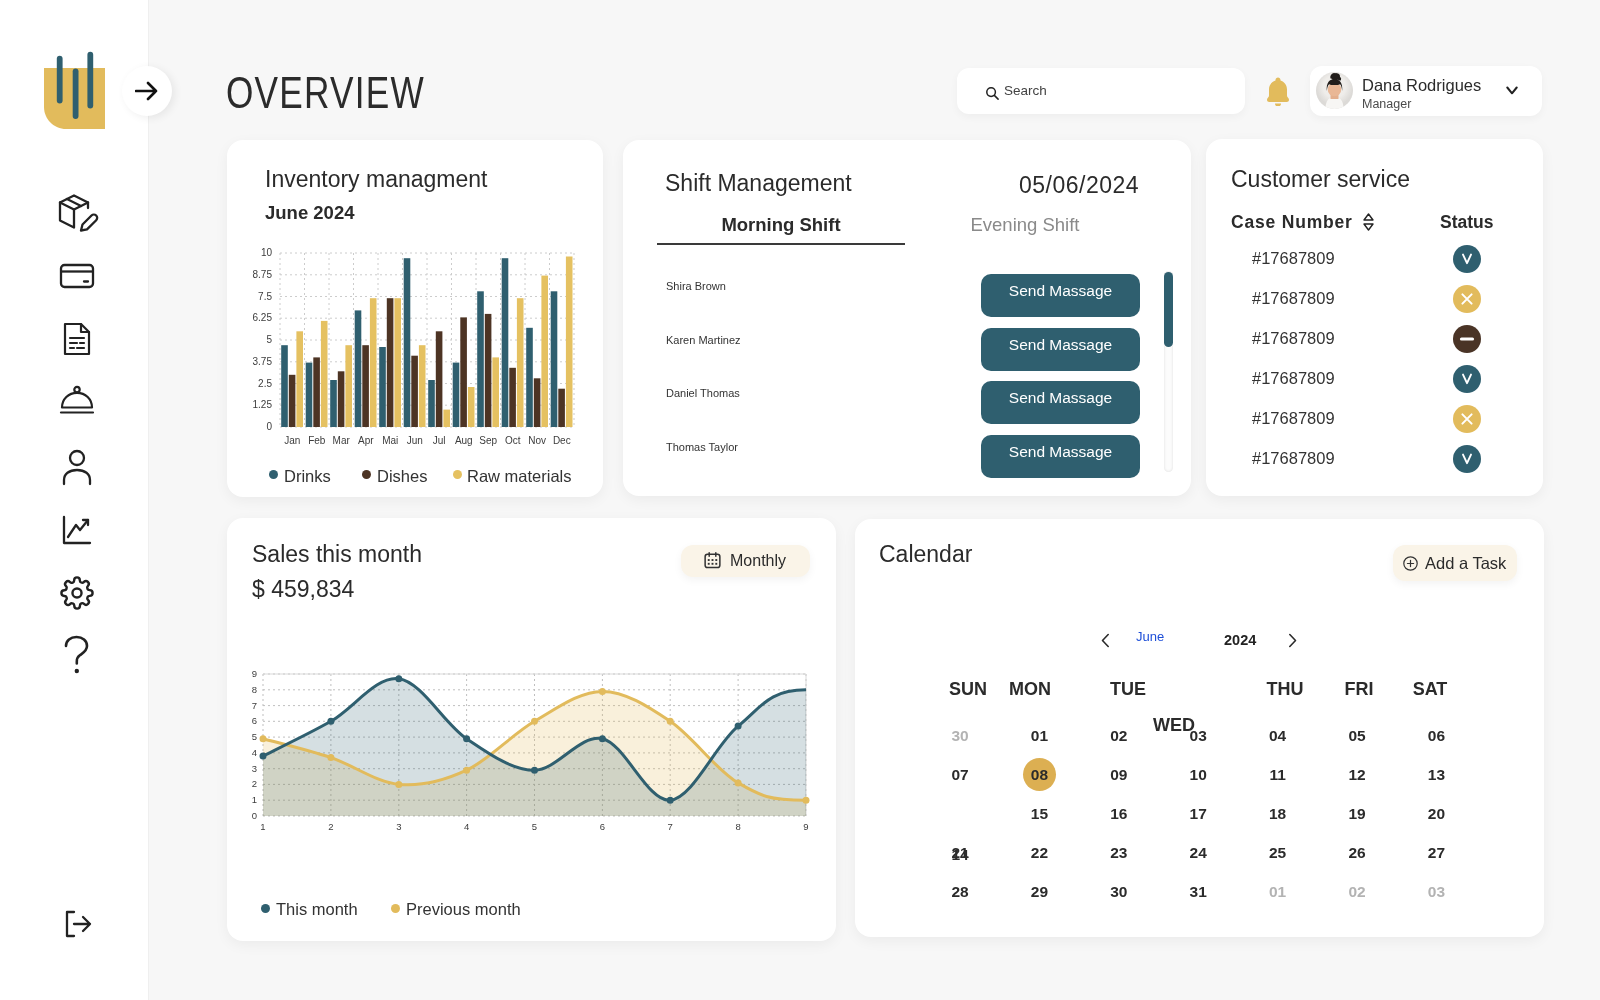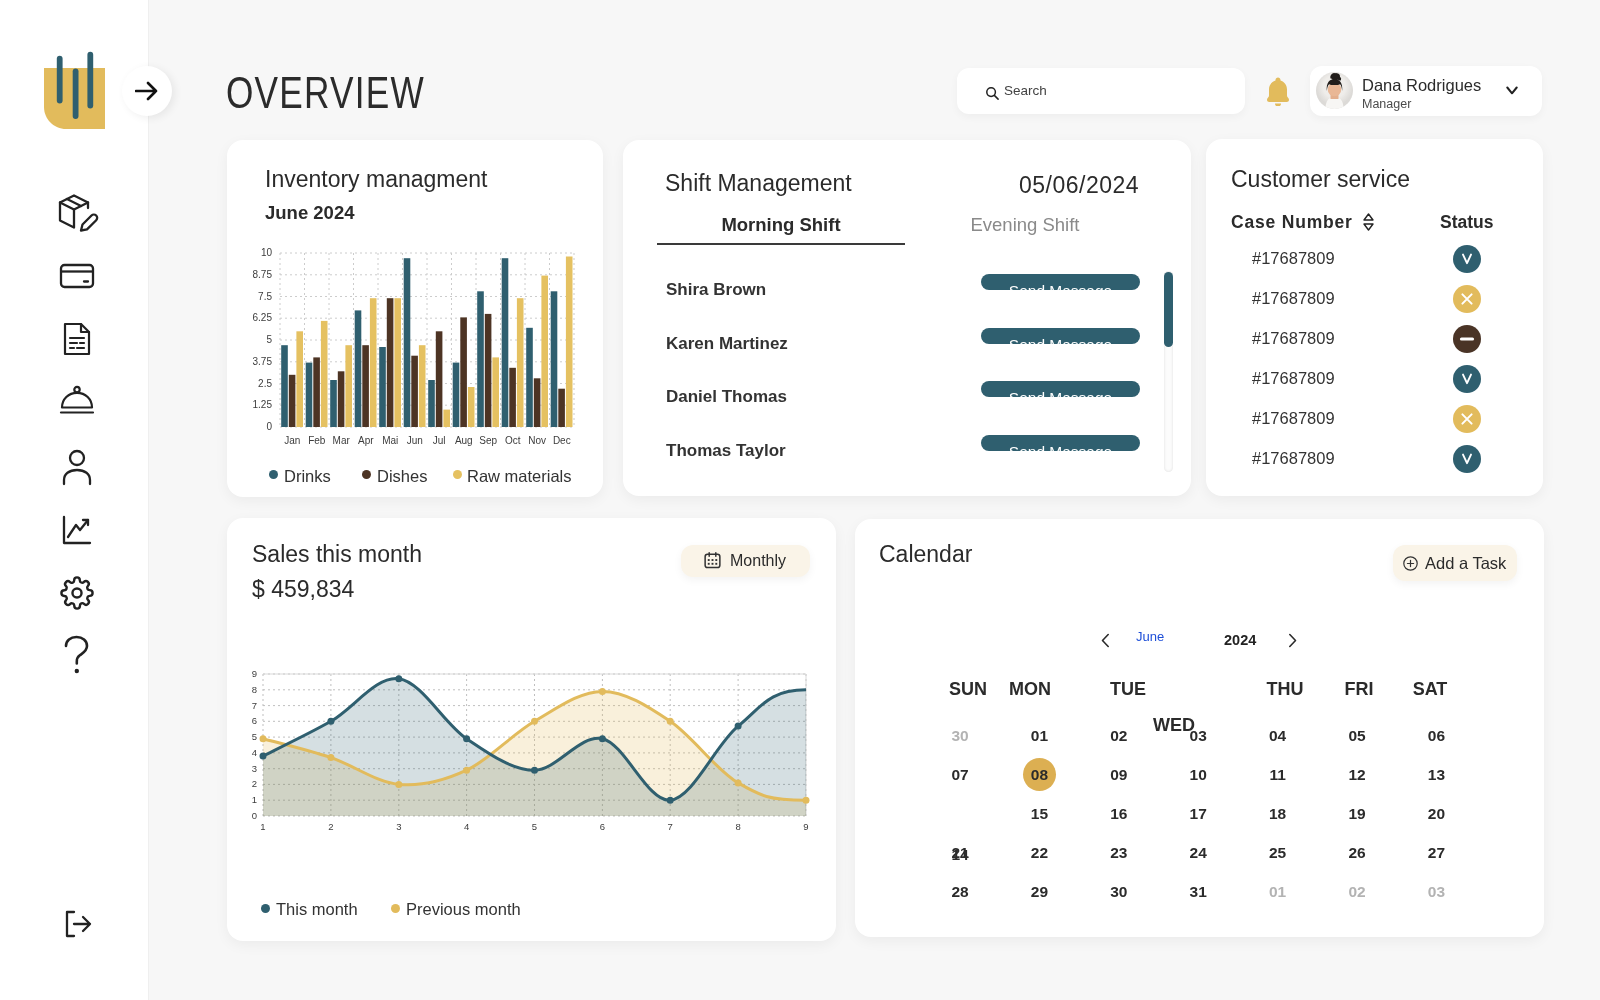--- a/index.html
+++ b/index.html
@@ -10,22 +10,22 @@
 .sidebar { position:absolute; left:0; top:0; width:148px; height:1000px; background:#fff; box-shadow:1px 0 0 #efefef; }
 .collapse { position:absolute; left:122px; top:66px; width:50px; height:50px; background:#fff; border-radius:50%; box-shadow:3px 2px 8px rgba(0,0,0,0.07); }
 .ovtitle { position:absolute; left:226px; top:69px; font-size:43.5px; font-weight:500; letter-spacing:1.5px; color:#2b2b2b; transform:scaleX(0.81); transform-origin:left center; }
 .search { position:absolute; left:957px; top:68px; width:288px; height:46px; background:#fff; border-radius:12px; box-shadow:0 3px 8px rgba(0,0,0,0.04); }
 .search span { position:absolute; left:47px; top:15px; font-size:13.5px; color:#424242; }
 .userchip { position:absolute; left:1310px; top:66px; width:232px; height:50px; background:#fff; border-radius:12px; box-shadow:0 3px 8px rgba(0,0,0,0.04); }
 .uname { position:absolute; left:1362px; top:76px; font-size:16.5px; color:#2b2b2b; }
 .urole { position:absolute; left:1362px; top:97px; font-size:12.5px; color:#4b4b4b; }
 
 .c-title { position:absolute; font-size:23px; color:#2b2b2b; }
-.sh-name { position:absolute; left:666px; font-size:17px; color:#333;font-weight:bold; }
-.sh-btn { position:absolute; left:981px; width:159px; height:16px; background:#2F5F6F; color:#fff; border-radius:10px; font-size:15.5px; text-align:center; line-height:33px; }
+.sh-name { position:absolute; left:666px; font-size:11px; color:#333; }
+.sh-btn { position:absolute; left:981px; width:159px; height:43px; background:#2F5F6F; color:#fff; border-radius:10px; font-size:15.5px; text-align:center; line-height:33px; }
 .cs-num { position:absolute; left:1252px; font-size:16.5px; color:#333; width:110px; }
 .cs-ic { position:absolute; left:1453px; }
 .cal-wd { position:absolute; width:76px; text-align:center; font-size:18px; font-weight:bold; color:#2b2b2b; }
 .cal-d { position:absolute; width:76px; text-align:center; font-size:15.5px; font-weight:bold; color:#2b2b2b; }
 .cal-d.gray { color:#b3b3b3; }
 .cal-sel { position:absolute; width:33px; height:33px; border-radius:50%; background:#DCAF52; }
 .btn-cream { position:absolute; background:#FAF4E8; border-radius:12px; box-shadow:0 3px 8px rgba(0,0,0,0.05); font-size:16px; color:#2b2b2b; }
 .legend-dot { position:absolute; width:9px; height:9px; border-radius:50%; }
 .leg-t { position:absolute; font-size:16.5px; color:#333; }
 </style></head>

